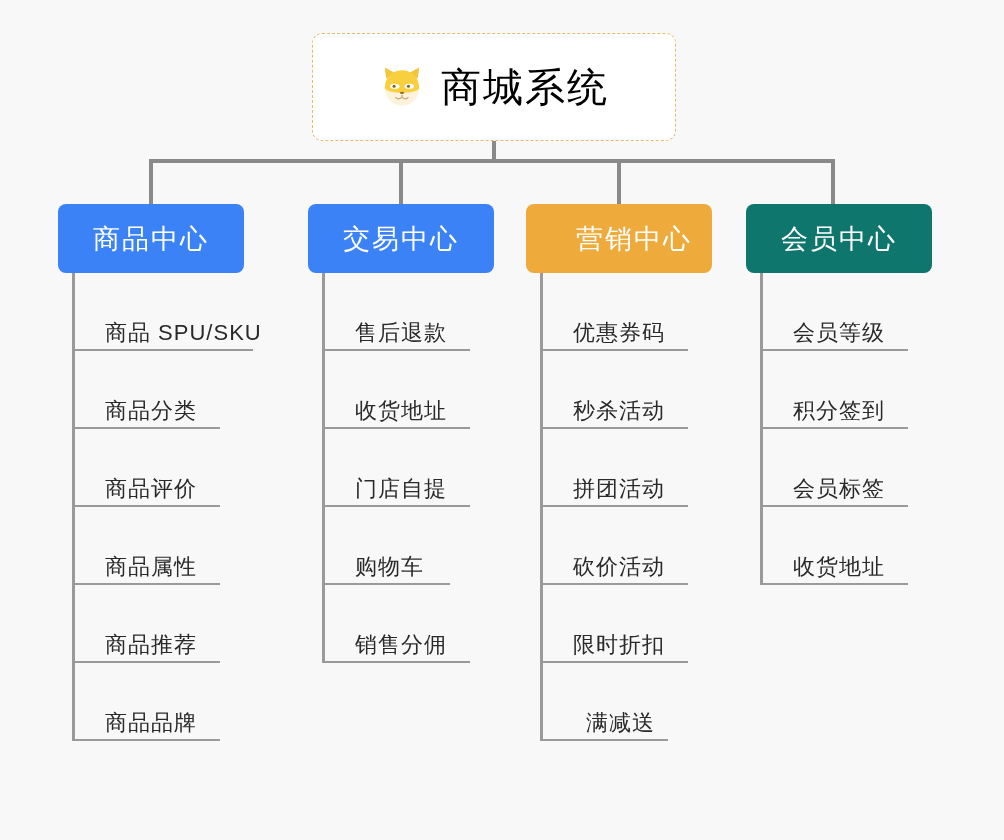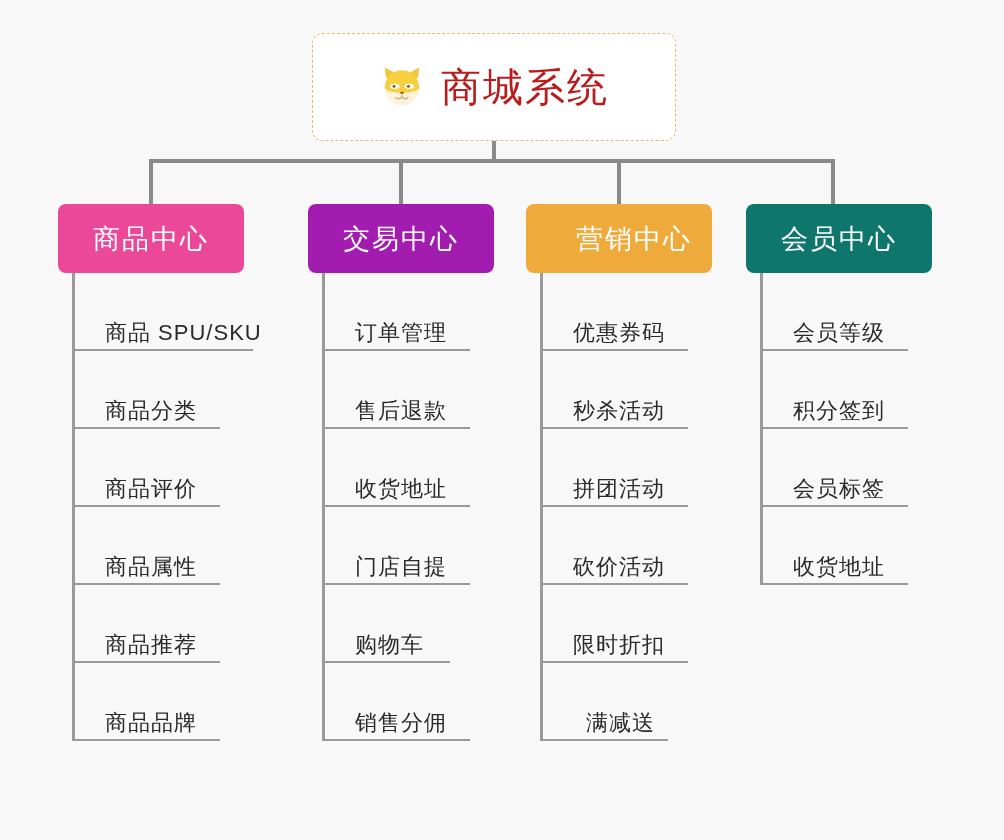--- a/index.html
+++ b/index.html
@@ -32,21 +32,21 @@
     background: #ffffff;
     border: 1px dashed #e8b96a;
     border-radius: 10px;
     display: flex;
     align-items: center;
     justify-content: center;
     gap: 16px;
   }
   .root-title {
     font-size: 40px;
-    color: #b91c1c;
+    color: #000000;
     letter-spacing: 2px;
     line-height: 1;
     white-space: nowrap;
   }
   .dog-icon {
     width: 46px;
     height: 46px;
     flex: 0 0 auto;
     display: block;
   }
@@ -142,21 +142,21 @@
   <div class="line vline" style="left:492px; top:141px; height:21px;"></div>
 
   <div class="line hline" style="left:150px; top:159px; width:684px;"></div>
 
   <div class="line vline" style="left:149px; top:159px; height:46px;"></div>
   <div class="line vline" style="left:399px; top:159px; height:46px;"></div>
   <div class="line vline" style="left:617px; top:159px; height:46px;"></div>
   <div class="line vline" style="left:831px; top:159px; height:46px;"></div>
 
   <div class="column col-1">
-    <div class="cat-box" style="background:#ec4899;">
+    <div class="cat-box" style="background:#3b82f6;">
       <span>商品中心</span>
     </div>
     <ul class="sub-list">
       <li class="sub-item wide">
         <span class="sub-item-label">商品 SPU/SKU</span>
       </li>
       <li class="sub-item">
         <span class="sub-item-label">商品分类</span>
       </li>
       <li class="sub-item">
@@ -168,27 +168,24 @@
       <li class="sub-item">
         <span class="sub-item-label">商品推荐</span>
       </li>
       <li class="sub-item">
         <span class="sub-item-label">商品品牌</span>
       </li>
     </ul>
   </div>
 
   <div class="column col-2">
-    <div class="cat-box" style="background:#a21caf;text-align:right;">
+    <div class="cat-box" style="background:#3b82f6;text-align:right;">
       <span>交易中心</span>
     </div>
     <ul class="sub-list">
-      <li class="sub-item">
-        <span class="sub-item-label">订单管理</span>
-      </li>
       <li class="sub-item">
         <span class="sub-item-label">售后退款</span>
       </li>
       <li class="sub-item">
         <span class="sub-item-label">收货地址</span>
       </li>
       <li class="sub-item">
         <span class="sub-item-label">门店自提</span>
       </li>
       <li class="sub-item" style="width:125px;">

